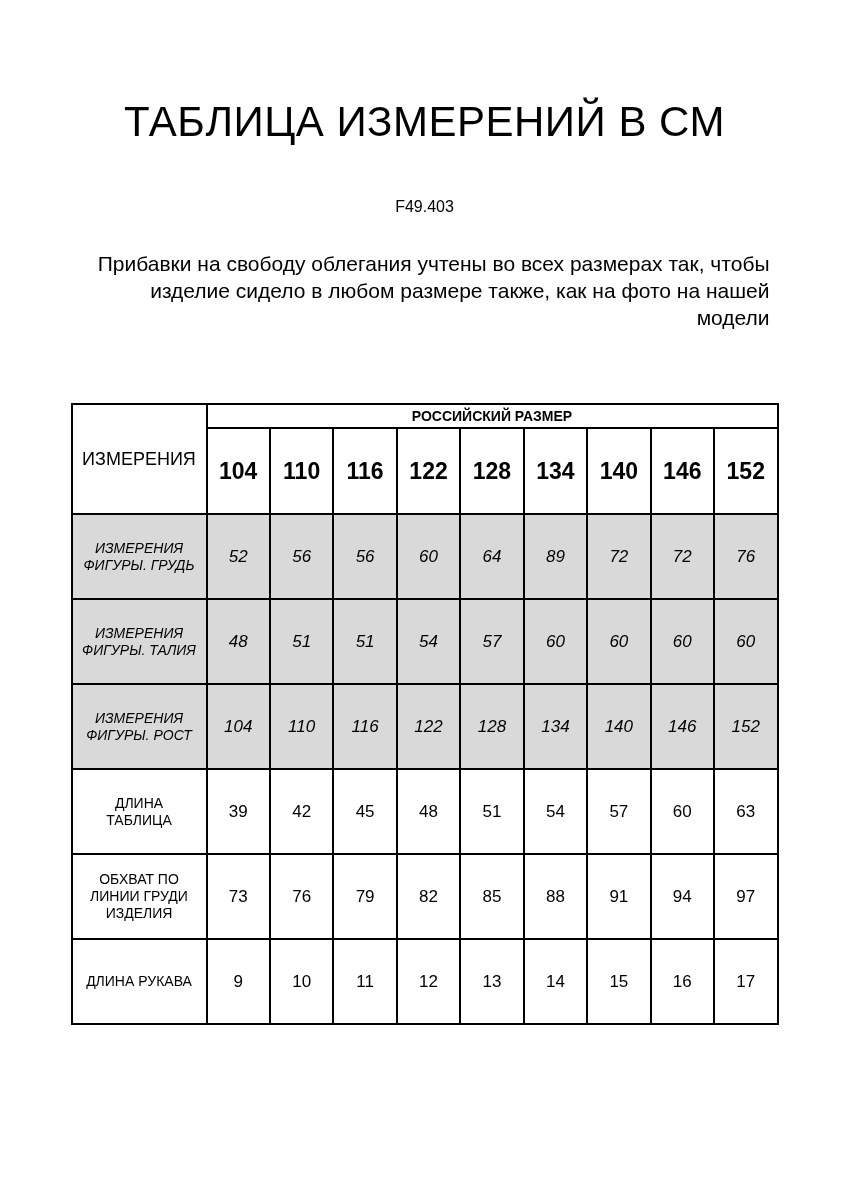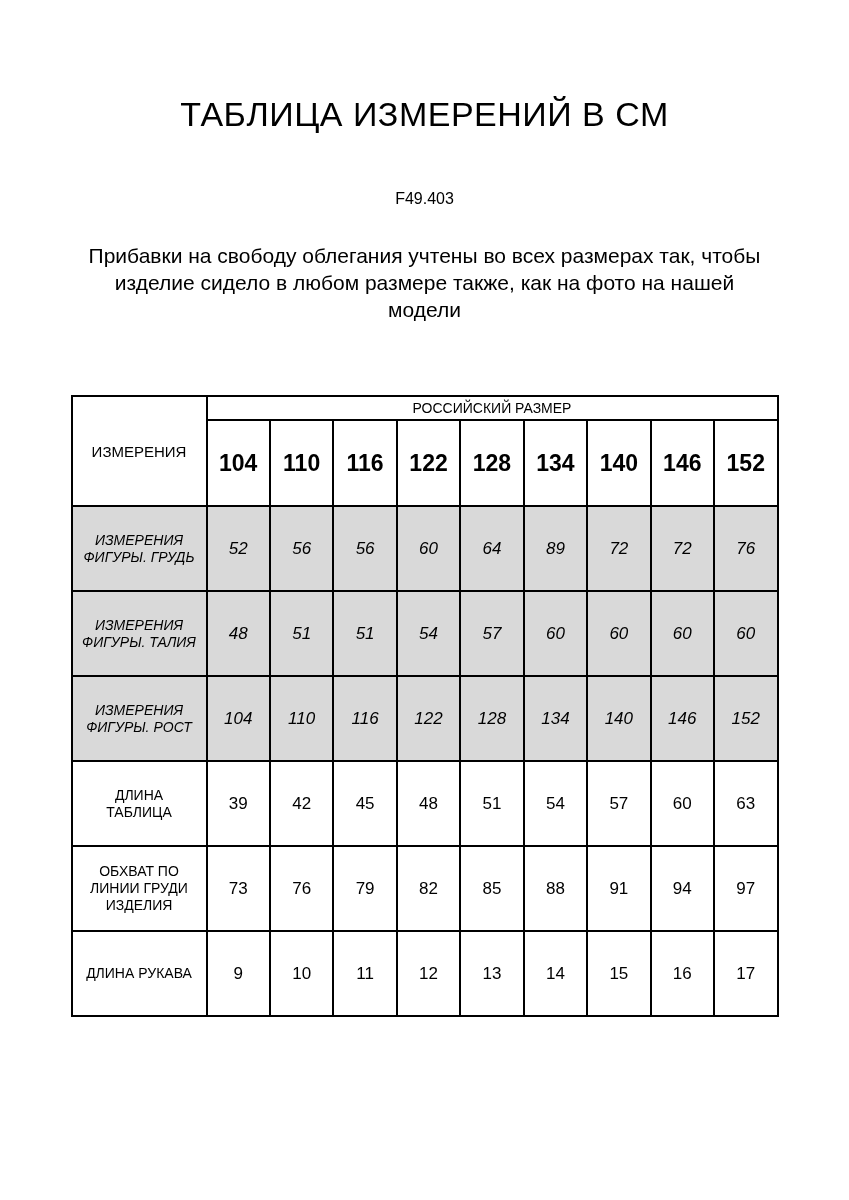--- a/index.html
+++ b/index.html
@@ -11,64 +11,64 @@
   }
   .page {
     position: relative;
     width: 849px;
     height: 1200px;
     margin: 0 auto;
     background: #ffffff;
     overflow: hidden;
   }
   .doc-title {
-    margin: 8px;
+    margin: 16px;
     padding-top: 86px;
     text-align: center;
-    font-size: 34px;
+    font-size: 42px;
     line-height: 40px;
     font-weight: 400;
     letter-spacing: 0.5px;
   }
   .product-code {
     margin-top: 52px;
     text-align: center;
     font-size: 16px;
     line-height: 26px;
     font-weight: 400;
   }
   .fit-note {
     margin: 30px auto 0;
     width: 690px;
-    text-align: center;
+    text-align: right;
     font-size: 21px;
     line-height: 27px;
     font-weight: 400;
   }
   table.size-table {
     border-collapse: collapse;
     table-layout: fixed;
     width: 708px;
     margin: 72px auto 0;
   }
   .size-table th, .size-table td {
     border: 2px solid #000000;
     text-align: center;
     vertical-align: middle;
     padding: 2px 6px;
     overflow: hidden;
   }
   .size-table .corner-cell {
-    font-size: 15px;
+    font-size: 18px;
     font-weight: 400;
   }
   .size-table .group-cell {
     height: 20px;
     font-size: 14px;
-    font-weight: 400;
+    font-weight: 700;
     padding: 1px 16px;
   }
   .size-table .size-cell {
     height: 80px;
     font-size: 23px;
     font-weight: 700;
   }
   .size-table tbody tr { height: 85px; }
   .size-table .row-label {
     font-size: 14px;

